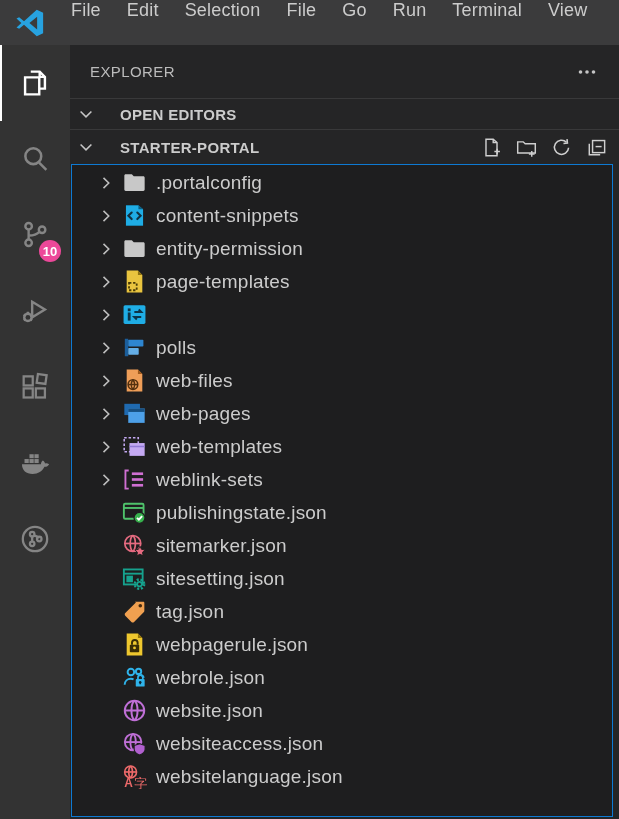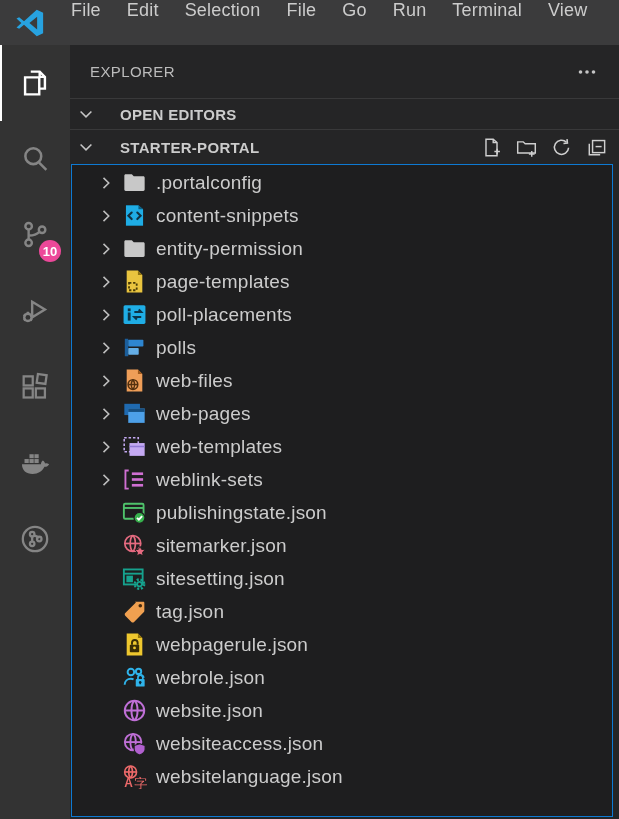--- a/index.html
+++ b/index.html
@@ -323,21 +323,20 @@
             <svg viewBox="0 0 16 16">
               <rect x="1" y="2" width="14" height="12" rx="1" fill="#1fade5"></rect>
               <rect x="3.7" y="4.1" width="1.8" height="1.8" fill="#0d3346"></rect>
               <rect x="3.7" y="6.7" width="1.8" height="5.2" fill="#0d3346"></rect>
               <g stroke="#0d3346" stroke-width="1.3" fill="none">
                 <path d="M7.9 6.4h4.4l-1.6-1.6"></path>
                 <path d="M12.3 9.6H7.9l1.6 1.6"></path>
               </g>
             </svg>
           </span>
-          <span>poll-placements</span>
         </div>
         <div class="row">
           <span class="twistie">
             <svg viewBox="0 0 16 16">
               <path d="M6 3.9 10.2 8 6 12.1" stroke="#bfbfbf" stroke-width="1.25" fill="none"></path>
             </svg>
           </span>
           <span class="fi">
             <svg viewBox="0 0 16 16">
               <rect x="1.8" y="2.4" width="2.2" height="11.2" fill="#1b5e9b"></rect>

